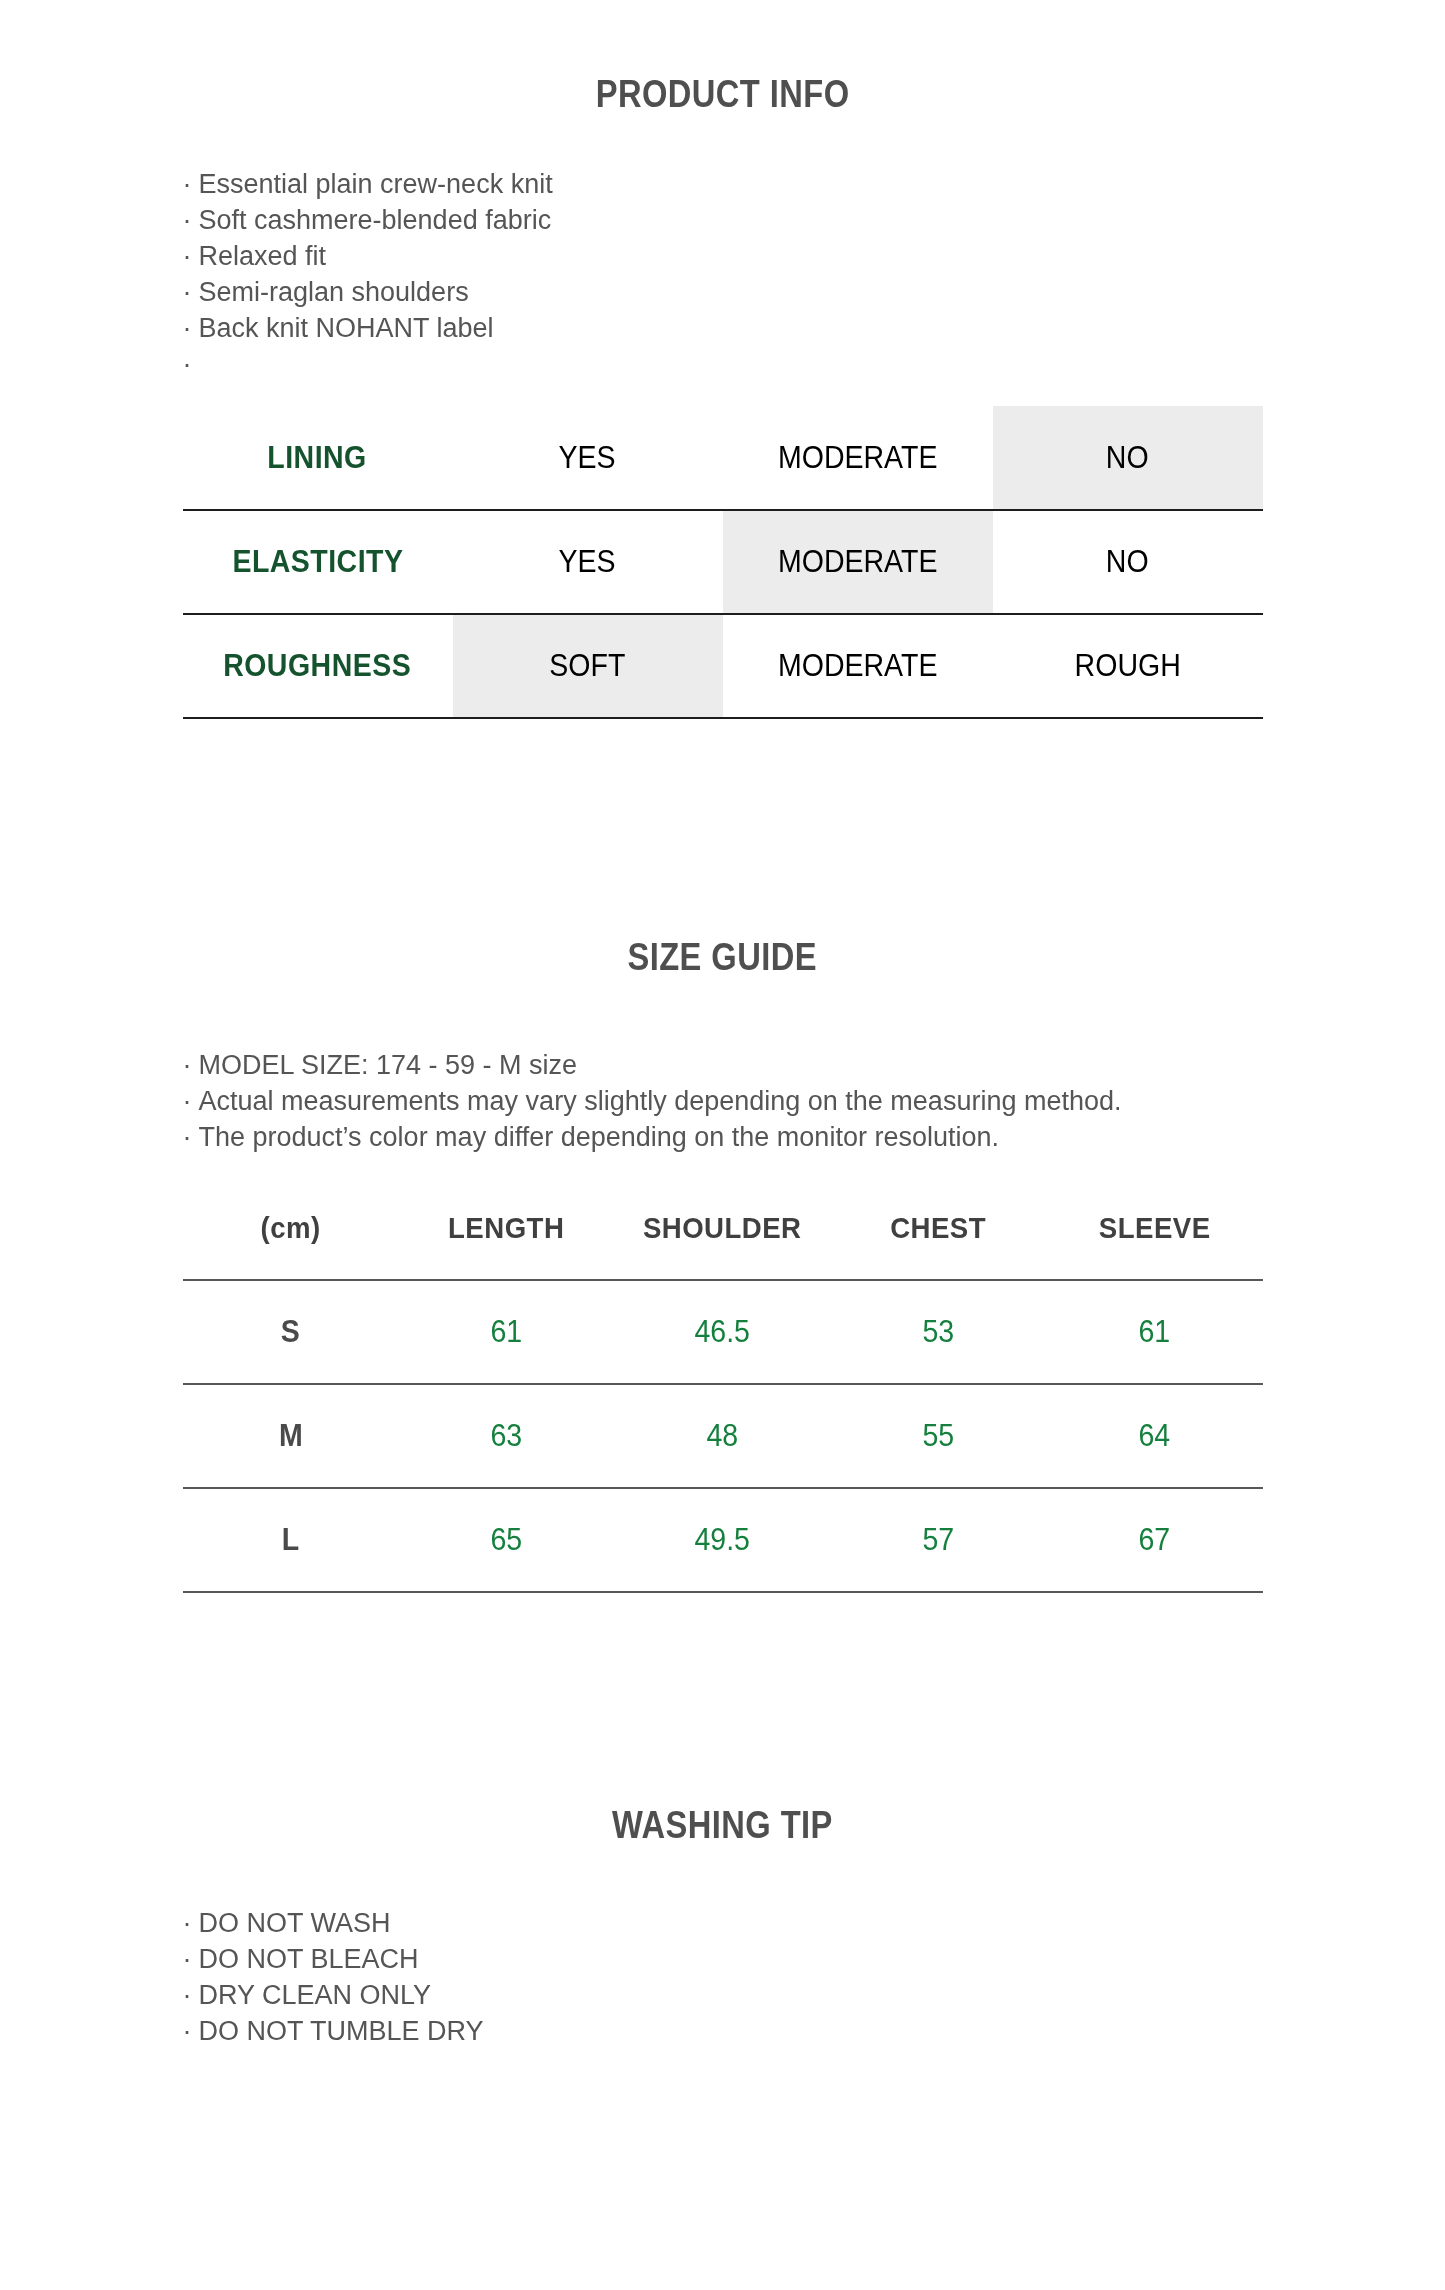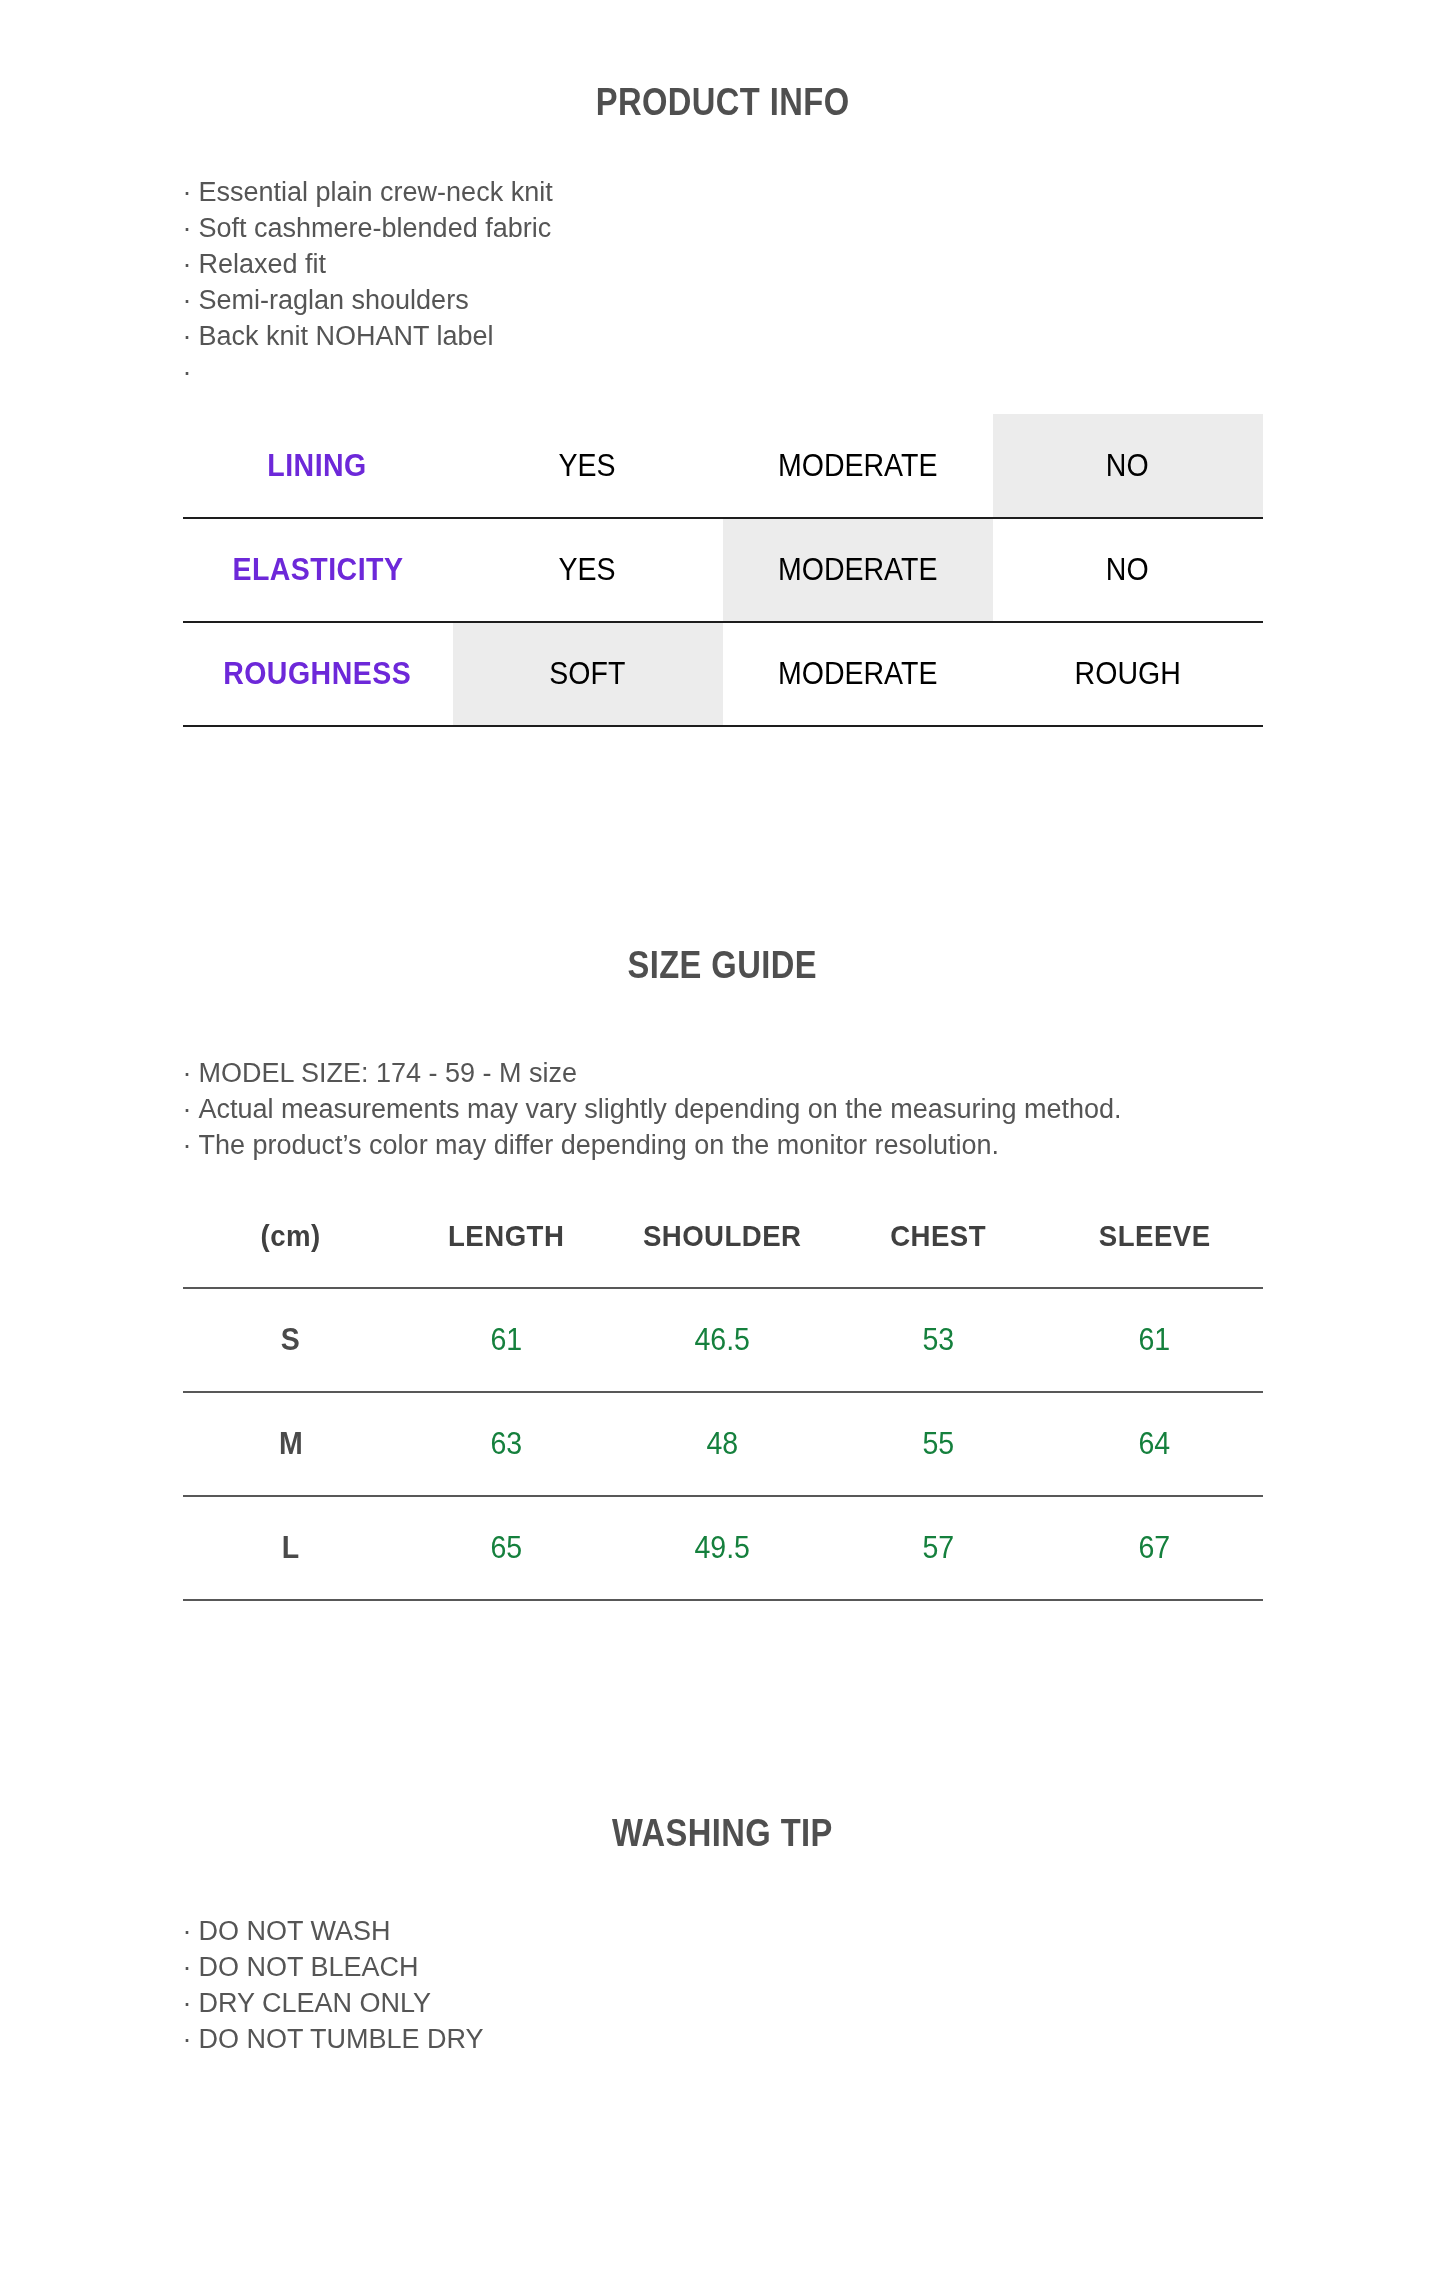--- a/index.html
+++ b/index.html
@@ -1,20 +1,20 @@
 <!DOCTYPE html>
 <html><head>
 <meta charset="utf-8">
 <style>
   html,body{margin:0;padding:0;}
   body{
     width:1445px;height:2290px;background:#ffffff;overflow:hidden;
     font-family:"Liberation Sans","DejaVu Sans",sans-serif;color:#555555;
   }
-  .container{width:1080px;margin:12px auto;padding-top:70px;}
+  .container{width:1080px;margin:4px auto;padding-top:70px;}
 
   
   .section-title{margin:0;text-align:center;font-size:38px;line-height:40px;
     font-weight:700;color:#4f4f4f;letter-spacing:0.5px;}
   .section-title .tcond{display:inline-block;transform:scaleX(0.86);transform-origin:center;}
 
   
   .bullets{list-style:none;margin:0;padding:0;font-size:27px;line-height:36px;color:#555555;}
   .bullets li{display:flex;align-items:baseline;}
   .bullets .dot{flex:none;width:16px;color:#555555;}
@@ -23,21 +23,21 @@
   .bullets-wash{margin-top:60px;}
 
   
   .cond{display:inline-block;transform:scaleX(0.92);transform-origin:center;}
 
   
   .attr-table{width:100%;border-collapse:collapse;table-layout:fixed;margin-top:24px;}
   .attr-table tr{height:104px;}
   .attr-table th,.attr-table td{padding:0;text-align:center;vertical-align:middle;
     border-bottom:2px solid #1d1d1d;}
-  .attr-table th{font-size:31px;font-weight:700;color:#6d28d9;letter-spacing:0.5px;}
+  .attr-table th{font-size:31px;font-weight:700;color:#14532d;letter-spacing:0.5px;}
   .attr-table td{font-size:31px;font-weight:400;color:#000000;}
   .attr-table td.hl{background:#ececec;}
 
   
   .size-table{width:100%;border-collapse:collapse;table-layout:fixed;margin-top:21px;}
   .size-table tr{height:104px;}
   .size-table th,.size-table td{padding:0;text-align:center;vertical-align:middle;
     border-bottom:2px solid #585858;}
   .size-table thead th{font-size:30px;font-weight:700;color:#404040;letter-spacing:0.5px;}
   .size-table tbody th{font-size:31px;font-weight:700;color:#4a4a4a;}

